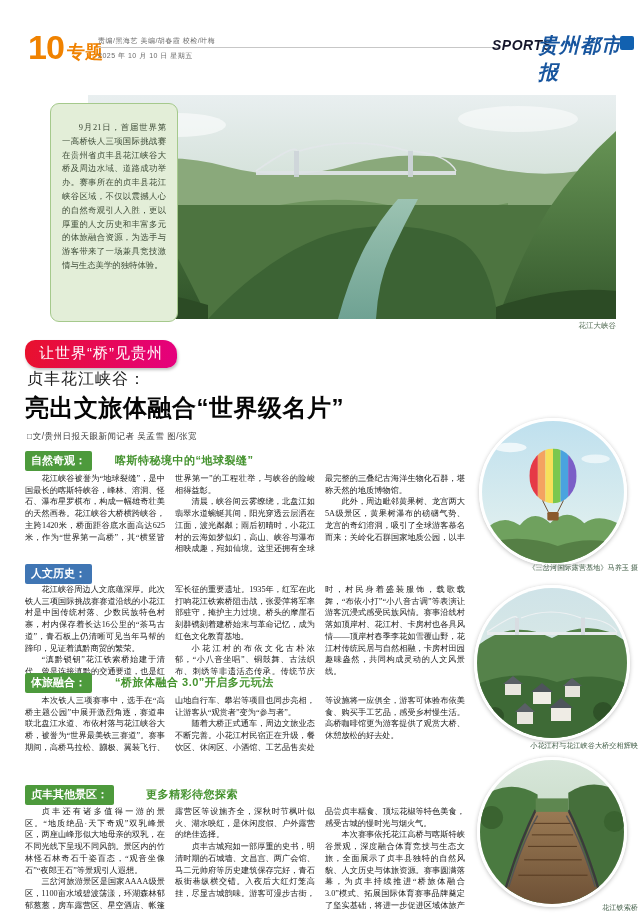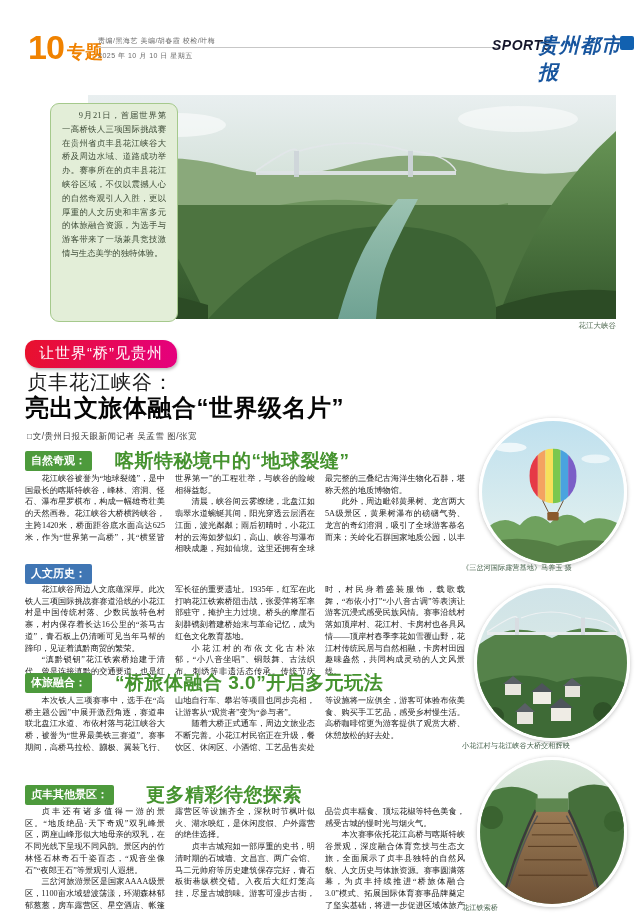--- a/index.html
+++ b/index.html
@@ -15,58 +15,58 @@
   .head-date{left:98px;top:51px;font-size:7px;color:#6b6b6b;letter-spacing:.5px;}
   .sports{left:492px;top:37px;font-size:14px;font-style:italic;font-weight:900;color:#15162b;letter-spacing:.5px;}
   .masthead{left:538px;top:32px;font-size:20px;font-weight:900;color:#17559e;
             font-family:"DejaVu Serif",serif;font-style:italic;letter-spacing:1px;}
   .masthead-seal{left:620px;top:36px;width:14px;height:14px;background:#1261b0;border-radius:2px;}
 
   
   .hero{left:88px;top:95px;width:528px;height:224px;overflow:hidden;}
   .lead-box{left:50px;top:103px;width:128px;height:219px;background:#e3eed8;
             border:1.5px solid #a5c98c;border-radius:9px;box-sizing:border-box;
-            padding:5px 11px;z-index:5;}
+            padding:17px 11px;z-index:5;}
   .lead-box p{margin:0;font-family:"Liberation Serif","DejaVu Serif",serif;
               font-size:8.4px;line-height:13.8px;color:#3c4a36;text-align:justify;text-indent:2em;}
   .hero-caption{left:380px;top:321px;width:236px;text-align:right;font-size:7.5px;color:#587059;
                 font-family:"Liberation Serif",serif;}
 
   
   .badge{left:25px;top:340px;padding:4px 14px 5px 14px;border-radius:10px 14px 10px 14px;
          background:linear-gradient(95deg,#e8112d 0%,#e5007e 100%);
          color:#fff;font-size:15px;font-weight:400;letter-spacing:1px;
          box-shadow:1px 2px 3px rgba(0,0,0,.25);}
-  .kicker{left:27px;top:369px;font-size:20px;font-weight:500;color:#1b1b1b;letter-spacing:1px;}
+  .kicker{left:27px;top:369px;font-size:16px;font-weight:500;color:#1b1b1b;letter-spacing:1px;}
   .main-title{left:25px;top:392px;font-size:24px;font-weight:900;color:#050505;letter-spacing:.5px;}
   .byline{left:27px;top:431px;font-size:8.5px;color:#3a3a3a;letter-spacing:.5px;}
 
   
   .sec-head{height:17px;display:flex;align-items:center;}
   .sec-tag{color:#fff;font-size:11px;font-weight:900;padding:2px 6px 3px 6px;border-radius:2px;}
-  .sec-title{font-size:19px;font-weight:900;margin-left:7px;letter-spacing:.5px;padding-left:16px;}
+  .sec-title{font-size:11px;font-weight:900;margin-left:7px;letter-spacing:.5px;padding-left:16px;}
   .green-bg{background:#4d9a3c;} .green-tx{color:#45932f;}
   .blue-bg{background:#4076b4;}  .blue-tx{color:#3a6db4;}
 
   .body-cols{width:440px;column-count:3;column-gap:10px;overflow:hidden;}
   .body-cols p{margin:0;font-family:"Liberation Serif","DejaVu Serif",serif;
                font-size:8.2px;line-height:11.7px;color:#1c1c1c;text-align:justify;text-indent:2em;}
 
   .s1-head{left:25px;top:452px;} .s1-body{left:25px;top:473px;height:88px;}
   .s2-head{left:25px;top:565px;} .s2-body{left:25px;top:584px;height:100px;}
   .s3-head{left:25px;top:674px;} .s3-body{left:25px;top:695px;height:92px;}
   .s4-head{left:25px;top:786px;gap:9px;} .s4-body{left:25px;top:806px;height:113px;}
 
   
   .rail-circle{border-radius:50%;overflow:hidden;border:3px solid #fff;
                box-shadow:0 1px 4px rgba(0,0,0,.25);}
   .c1{left:479px;top:418px;width:142px;height:142px;}
   .c2{left:474px;top:585px;width:150px;height:150px;}
   .c3{left:477px;top:757px;width:144px;height:144px;}
-  .rail-cap{width:176px;left:462px;text-align:left;font-size:7.2px;color:#44604a;
+  .rail-cap{width:176px;left:462px;text-align:right;font-size:7.2px;color:#44604a;
             font-family:"Liberation Serif",serif;}
   .cap1{top:563px;} .cap2{top:741px;} .cap3{top:903px;}
 </style>
 </head>
 <body>
 
 <div class="abs page-num">10</div>
 <div class="abs section-label">专题</div>
 <div class="abs editors">责编/黑海艺  美编/胡春霞  校检/叶梅</div>
 <div class="abs head-rule"></div>

